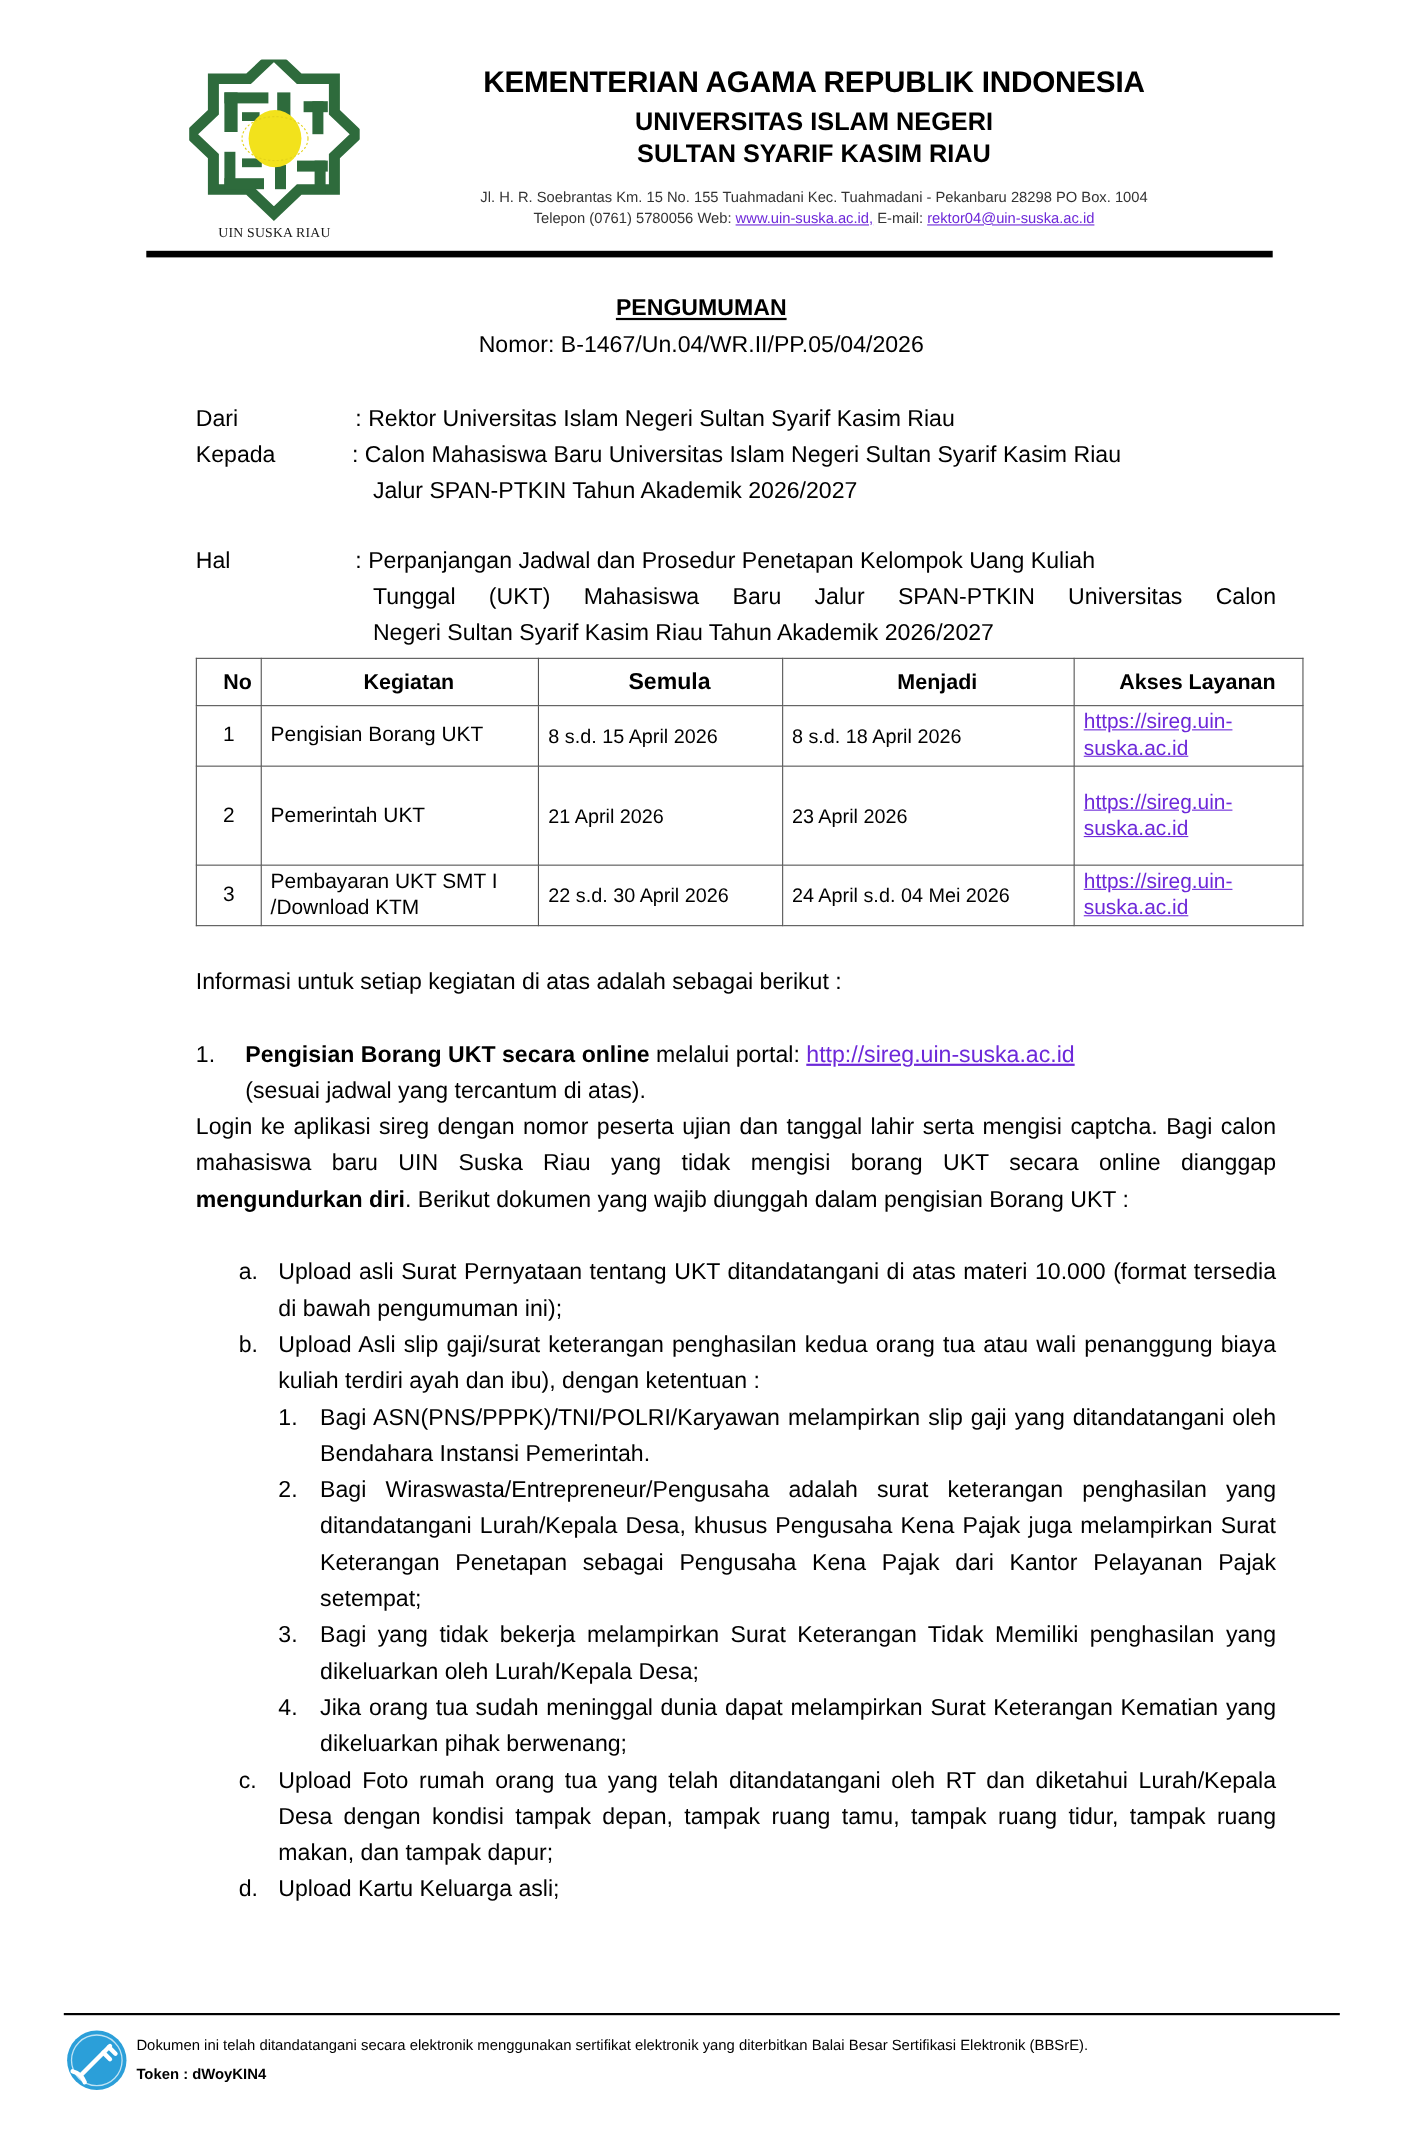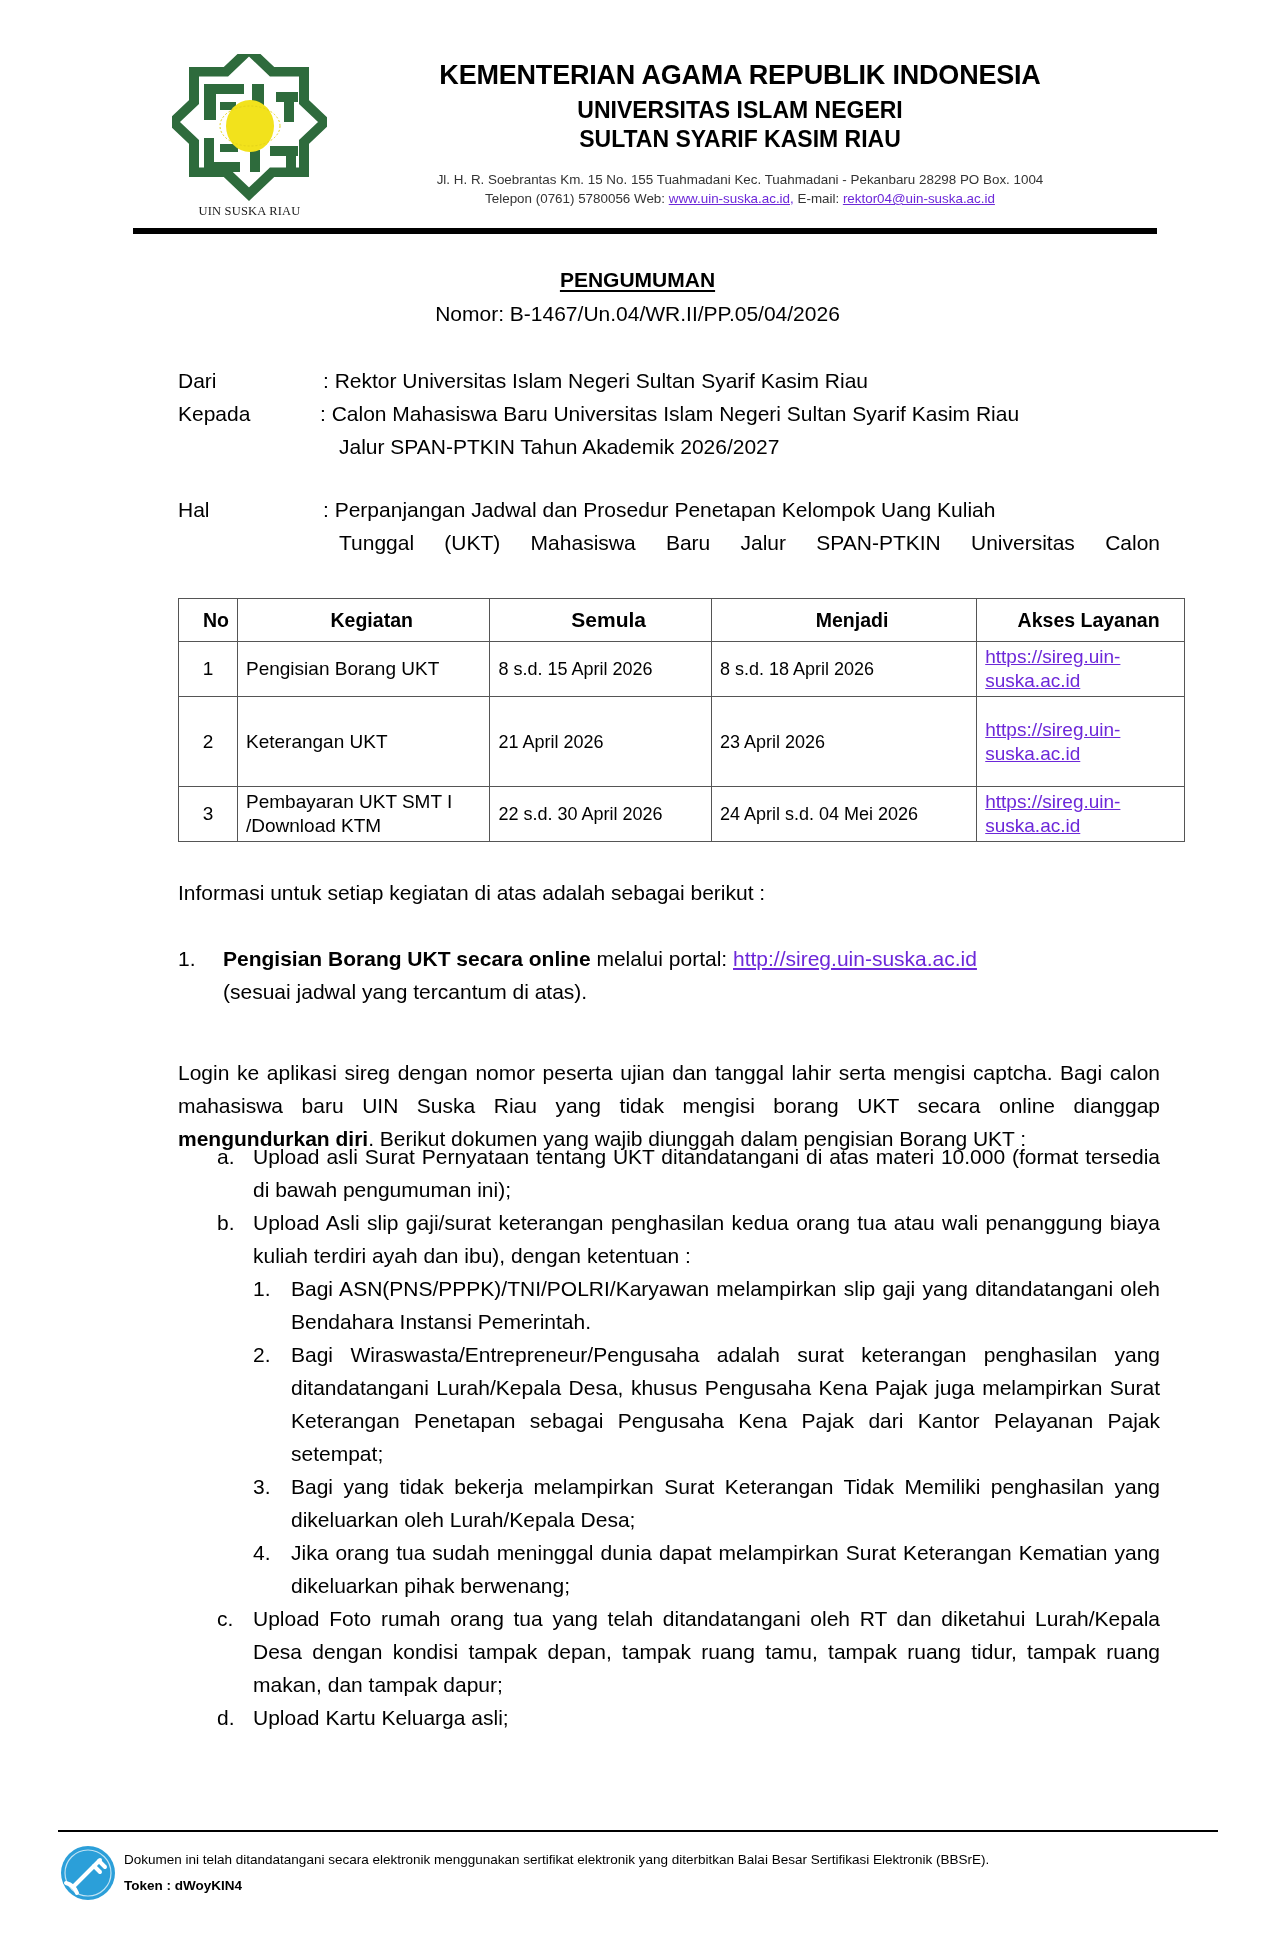--- a/index.html
+++ b/index.html
@@ -50,21 +50,21 @@
   table.sched tr.r1 td { height: 50px; }
   table.sched tr.r2 td { height: 85px; }
   table.sched tr.r3 td { height: 50px; }
 
   
   .body-text { position: absolute; left: 178px; width: 982px; font-size: 21px; line-height: 33px; text-align: justify; }
   .p-intro { top: 876px; }
   .li1 { top: 942px; }
   .li1 .num { position: absolute; left: 0; }
   .li1 .txt { padding-left: 45px; display: block; }
-  .p-login { top: 1008px; margin-top: 48px; }
+  .p-login { top: 1008px; }
   .sub { position: absolute; font-size: 21px; line-height: 33px; text-align: justify; }
   .sub .mk { position: absolute; left: -36px; }
   .sub-a { left: 253px; width: 907px; top: 1140px; }
   .sub-b { left: 253px; width: 907px; top: 1206px; }
   .sub-n { left: 291px; width: 869px; }
   .sub-n .mk { left: -38px; }
   .sub-1 { top: 1272px; }
   .sub-2 { top: 1338px; }
   .sub-3 { top: 1470px; }
   .sub-4 { top: 1536px; }
@@ -130,20 +130,21 @@
       <span class="cont">Jalur SPAN-PTKIN Tahun Akademik 2026/2027</span>
     </div>
   </div>
 </div>
 <div class="meta" style="top:463px;margin-top:30px;">
   <div class="meta-row">
     <div class="meta-label">Hal</div>
     <div class="meta-val">
       <span>: Perpanjangan Jadwal dan Prosedur Penetapan Kelompok Uang Kuliah</span>
       <span class="cont" style="text-align:justify; text-align-last:justify;">Tunggal (UKT) Mahasiswa Baru Jalur SPAN-PTKIN Universitas Calon</span>
+      <span class="cont">Negeri Sultan Syarif Kasim Riau Tahun Akademik 2026/2027</span>
     </div>
   </div>
 </div>
 
 <table class="sched">
   <colgroup>
     <col style="width:58px">
       <col style="width:253px">
       <col style="width:222px">
       <col style="width:266px">
@@ -161,21 +162,21 @@
   <tbody>
     <tr class="r1">
       <td class="no">1</td>
       <td>Pengisian Borang UKT</td>
       <td class="date">8  s.d. 15 April 2026</td>
       <td class="date">8  s.d. 18 April 2026</td>
       <td><a><span>https://sireg.uin-</span><br><span>suska.ac.id</span></a></td>
     </tr>
     <tr class="r2">
       <td class="no">2</td>
-      <td>Keterangan  UKT</td>
+      <td>Pemerintah  UKT</td>
       <td class="date">21 April 2026</td>
       <td class="date">23 April 2026</td>
       <td><a><span>https://sireg.uin-</span><br><span>suska.ac.id</span></a></td>
     </tr>
     <tr class="r3">
       <td class="no">3</td>
       <td>Pembayaran UKT SMT I /Download KTM</td>
       <td class="date">22 s.d. 30 April 2026</td>
       <td class="date">24 April s.d. 04 Mei 2026</td>
       <td><a><span>https://sireg.uin-</span><br><span>suska.ac.id</span></a></td>

